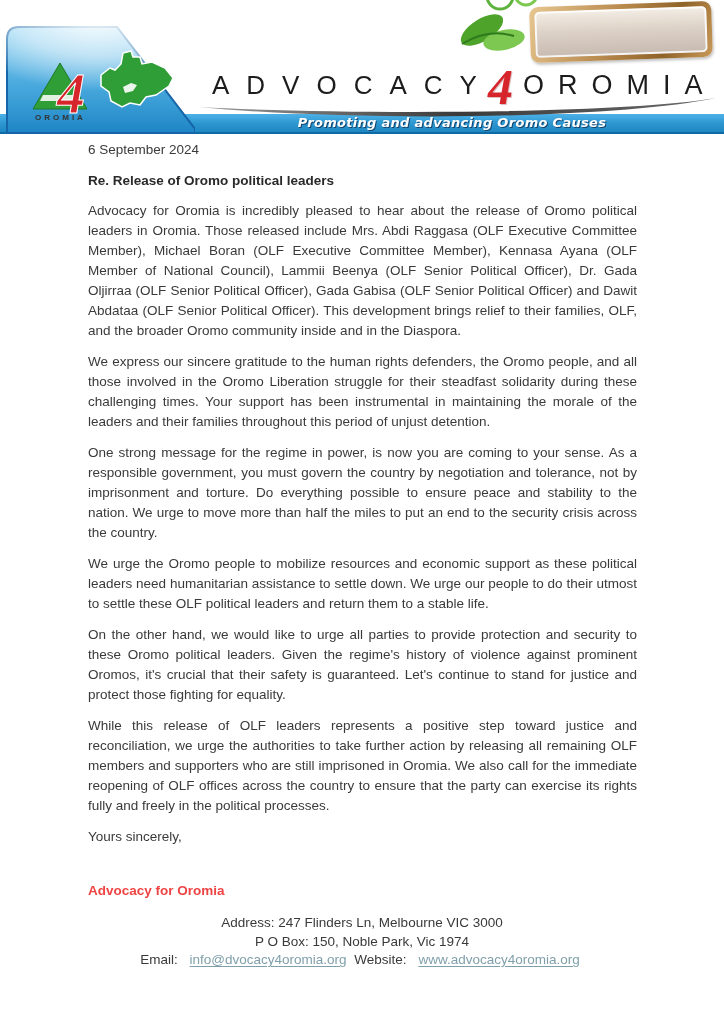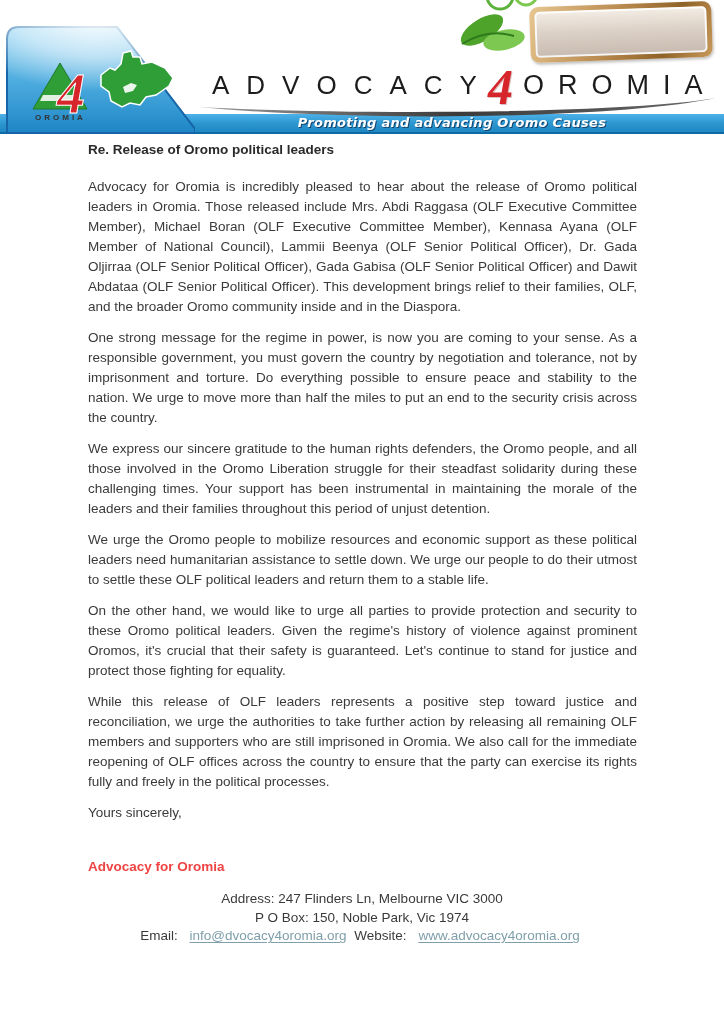--- a/index.html
+++ b/index.html
@@ -42,21 +42,21 @@
     background:linear-gradient(180deg,#f4eee6 0%,#ddd2c7 45%,#c7bab0 100%);
     box-shadow:inset 0 0 0 2px rgba(255,255,255,.85);
   }
   .leaves{position:absolute;left:448px;top:0;width:120px;height:62px;}
   
   .content{
     position:absolute;left:88px;top:140px;width:549px;
     font-size:13.5px;line-height:20px;text-align:justify;
   }
   .date-line{margin:0 0 11px;text-align:left;}
-  .subject-line{margin:0 0 17px;font-weight:bold;color:#2a2a2a;text-align:left;}
+  .subject-line{margin:0 0 10px;font-weight:bold;color:#2a2a2a;text-align:left;}
   .content p.body-par{margin:0 0 11px;}
   .closing-line{margin:0 0 34px;text-align:left;}
   .signature-line{margin:0 0 13px;font-weight:bold;color:#ef4444;text-align:left;}
   .footer{width:636px;margin-left:-44px;text-align:center;font-size:13.5px;line-height:18.5px;}
   .footer a{color:#7f9faa;text-decoration:underline;text-underline-offset:2px;}
   .contact-label{margin:0 4px 0 8px;}
 </style>
 </head>
 <body>
 
@@ -121,25 +121,26 @@
       <ellipse cx="56" cy="40" rx="21" ry="10" fill="#7dc850" transform="rotate(-12 56 40)"></ellipse>
       <path d="M14,44 Q40,28 66,36" stroke="#2f7a1d" stroke-width="2" fill="none"></path>
     </svg>
 
     <div class="plaque">
       <div class="plaque-inner"></div>
     </div>
   </div>
 
   <div class="content">
+    <p class="date-line">6 September 2024</p>
     <p class="subject-line">Re. Release of Oromo political leaders</p>
 
     <p class="body-par">Advocacy for Oromia is incredibly pleased to hear about the release of Oromo political leaders in Oromia. Those released include Mrs. Abdi Raggasa (OLF Executive Committee Member), Michael Boran (OLF Executive Committee Member), Kennasa Ayana (OLF Member of National Council), Lammii Beenya (OLF Senior Political Officer), Dr. Gada Oljirraa (OLF Senior Political Officer), Gada Gabisa (OLF Senior Political Officer) and Dawit Abdataa (OLF Senior Political Officer). This development brings relief to their families, OLF, and the broader Oromo community inside and in the Diaspora.</p>
+    <p class="body-par">We express our sincere gratitude to the human rights defenders, the Oromo people, and all those involved in the Oromo Liberation struggle for their steadfast solidarity during these challenging times. Your support has been instrumental in maintaining the morale of the leaders and their families throughout this period of unjust detention.</p>
     <p class="body-par">One strong message for the regime in power, is now you are coming to your sense. As a responsible government, you must govern the country by negotiation and tolerance, not by imprisonment and torture. Do everything possible to ensure peace and stability to the nation. We urge to move more than half the miles to put an end to the security crisis across the country.</p>
-    <p class="body-par">We express our sincere gratitude to the human rights defenders, the Oromo people, and all those involved in the Oromo Liberation struggle for their steadfast solidarity during these challenging times. Your support has been instrumental in maintaining the morale of the leaders and their families throughout this period of unjust detention.</p>
     <p class="body-par">We urge the Oromo people to mobilize resources and economic support as these political leaders need humanitarian assistance to settle down. We urge our people to do their utmost to settle these OLF political leaders and return them to a stable life.</p>
     <p class="body-par">On the other hand, we would like to urge all parties to provide protection and security to these Oromo political leaders. Given the regime's history of violence against prominent Oromos, it's crucial that their safety is guaranteed. Let's continue to stand for justice and protect those fighting for equality.</p>
     <p class="body-par">While this release of OLF leaders represents a positive step toward justice and reconciliation, we urge the authorities to take further action by releasing all remaining OLF members and supporters who are still imprisoned in Oromia. We also call for the immediate reopening of OLF offices across the country to ensure that the party can exercise its rights fully and freely in the political processes.</p>
 
     <p class="closing-line">Yours sincerely,</p>
     <p class="signature-line">Advocacy for Oromia</p>
 
     <div class="footer">
       <div>Address: 247 Flinders Ln, Melbourne VIC 3000</div>
       <div>P O Box: 150, Noble Park, Vic 1974</div>

